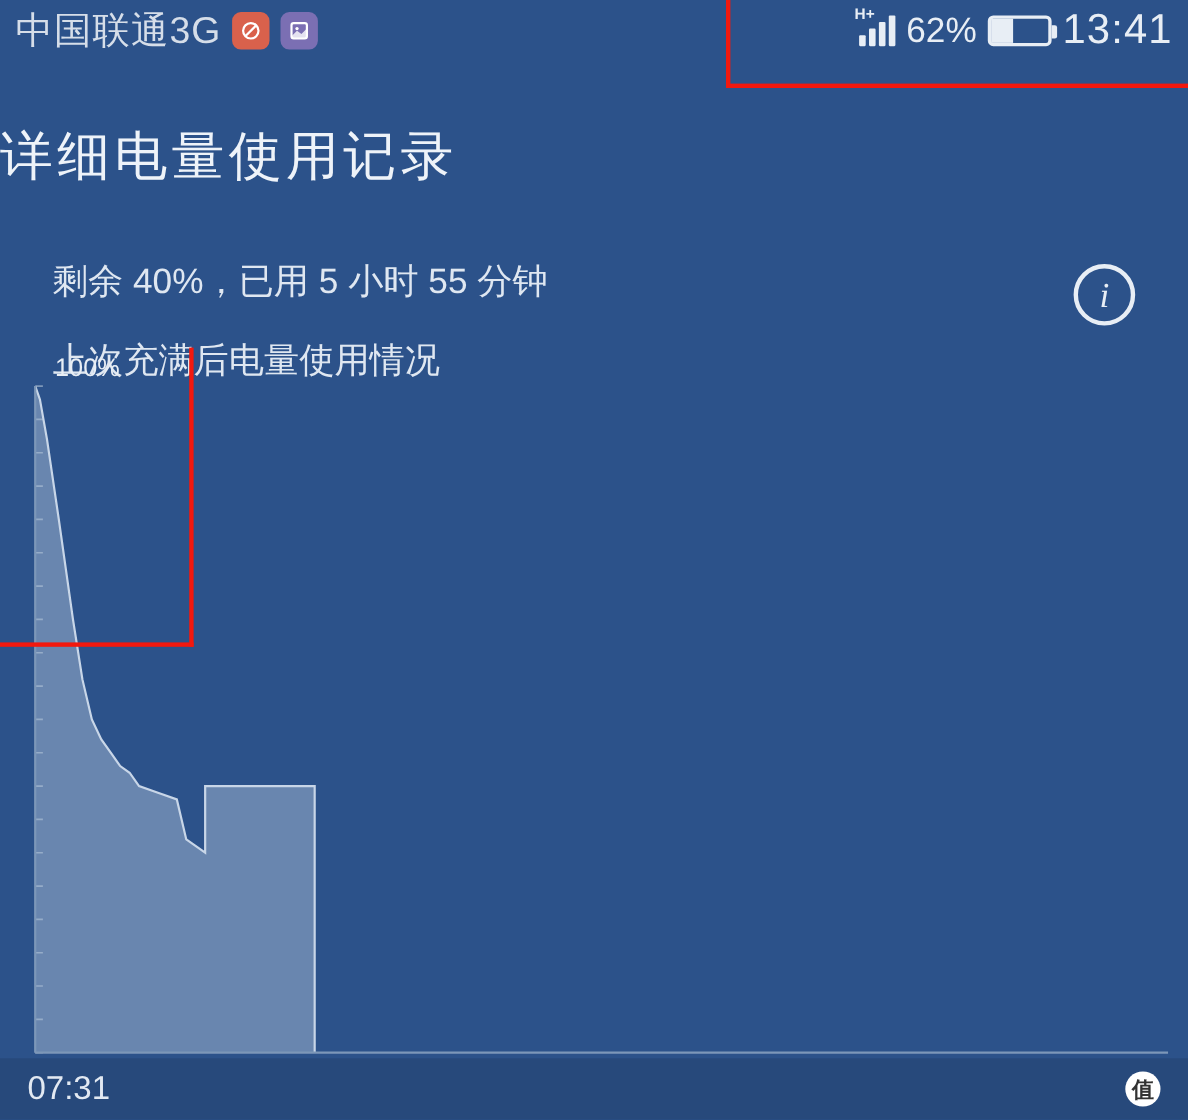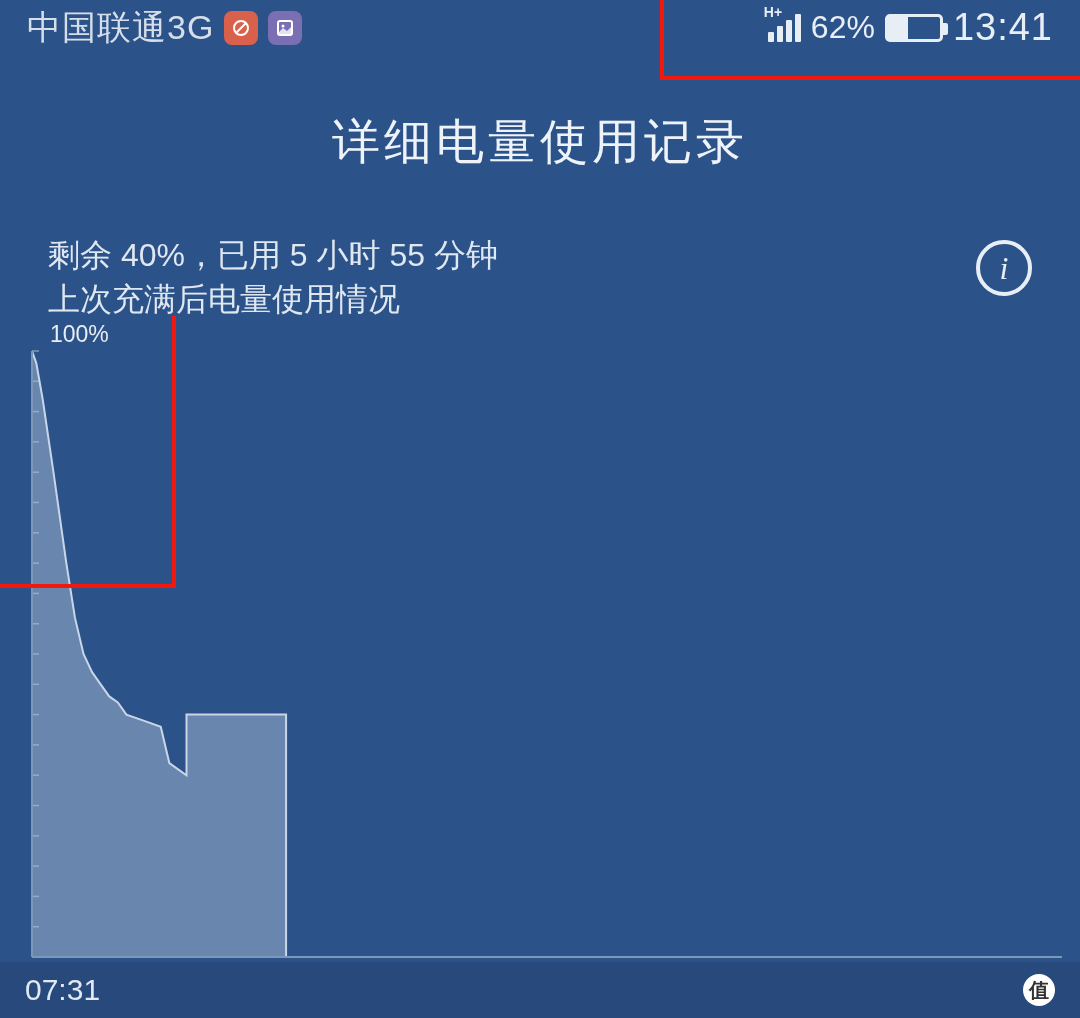--- a/index.html
+++ b/index.html
@@ -12,21 +12,21 @@
       position: relative;
       overflow: hidden;
     }
 
     
     .status-bar {
       display: flex;
       justify-content: space-between;
       align-items: center;
       height: 55px;
-      padding: 0 27px;
+      padding: 0 14px;
       font-size: 32px;
     }
     .status-left { display: flex; align-items: center; gap: 10px; }
     .carrier { color: #d6dee9; font-size: 34px; letter-spacing: 1px; }
     .app-icon1 {
       width: 34px; height: 34px; border-radius: 8px;
       background: #d9614c;
       display: flex; align-items: center; justify-content: center;
       color: #fff; font-size: 20px;
     }
@@ -57,34 +57,34 @@
     .highlight-topright {
       position: absolute; top: 0; right: 0;
       width: 420px; height: 80px;
       border-left: 4px solid #f2180e;
       border-bottom: 4px solid #f2180e;
       pointer-events: none;
     }
 
     
     .page-title {
-      text-align: center;
+      text-align: left;
       font-size: 48px;
       font-weight: 500;
       letter-spacing: 4px;
       margin-top: 55px;
       color: #eef3f9;
     }
 
     
     .summary-row {
       display: flex; justify-content: space-between; align-items: flex-start;
       padding: 60px 48px 0 48px;
     }
-    .summary-texts { display: flex; flex-direction: column; gap: 0; }
+    .summary-texts { display: flex; flex-direction: column; gap: 28px; }
     .summary { font-size: 32px; color: #dfe7f1; }
     .subheading { font-size: 32px; color: #dfe7f1; }
     .info-button {
       width: 56px; height: 56px; border: 4px solid #e8eef5; border-radius: 50%;
       display: flex; align-items: center; justify-content: center;
       font-size: 32px; font-family: Georgia, serif; font-style: italic;
       margin-top: 6px;
     }
 
     

